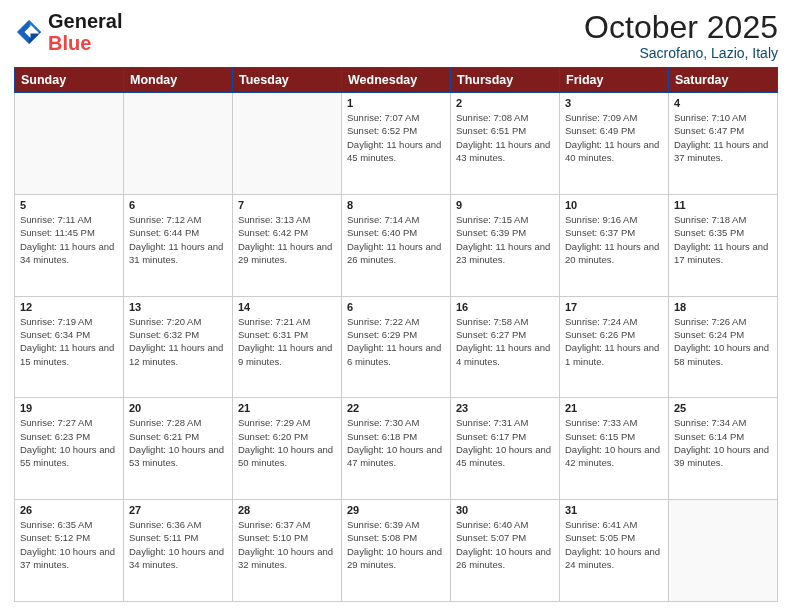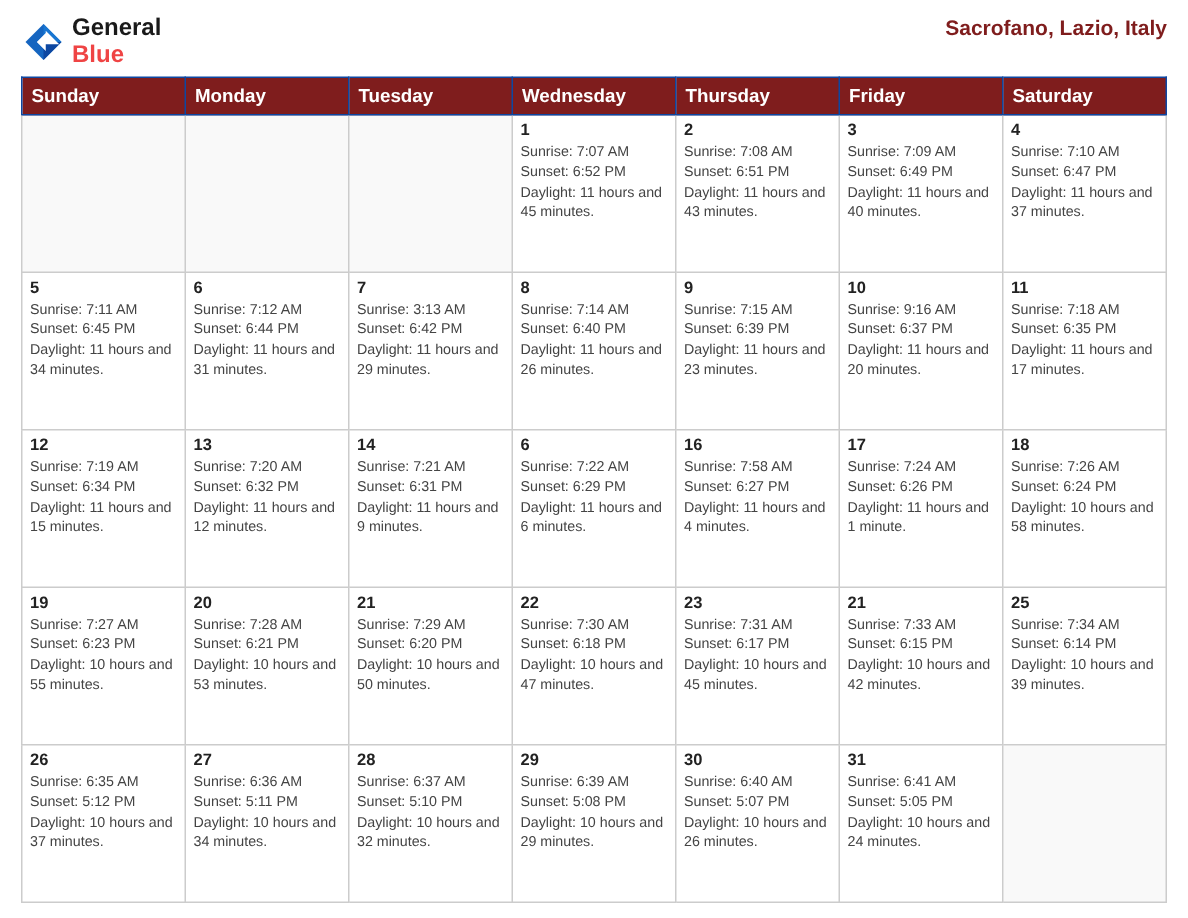--- a/index.html
+++ b/index.html
@@ -22,43 +22,42 @@
       justify-content: space-between;
       align-items: flex-start;
       margin-bottom: 6px;
     }
     .logo {
       display: flex;
       align-items: center;
       gap: 4px;
     }
     .logo-text {
-      font-size: 16px;
+      font-size: 20px;
       font-weight: bold;
       color: #1a1a1a;
       line-height: 1.1;
     }
     .logo-text .blue { color: #ef4444; }
     .logo-icon {
       width: 30px;
       height: 30px;
     }
     .title-block {
       text-align: right;
     }
     .main-title {
       font-size: 32px;
       font-weight: normal;
       color: #222;
       line-height: 1.1;
     }
     .subtitle {
       font-size: 14px;
-      color: #7f1d1d;
-      font-weight: bold;
+      color: #0c4a6e;
     }
     .calendar {
       flex: 1;
       border: 1px solid #ccc;
       border-collapse: collapse;
       width: 100%;
       table-layout: fixed;
     }
     .calendar th {
       background: #7f1d1d;
@@ -106,20 +105,21 @@
         <polygon points="20,20 36,20 20,36" fill="#0d47a1"></polygon>
 
         <polygon points="22,10 34,22 22,22 22,28 14,20 22,12" fill="white"></polygon>
       </svg>
       <div class="logo-text">
         <div>General</div>
         <div class="blue">Blue</div>
       </div>
     </div>
     <div class="title-block">
+      <div class="main-title">October 2025</div>
       <div class="subtitle">Sacrofano, Lazio, Italy</div>
     </div>
   </div>
 
   <table class="calendar">
     <thead>
       <tr>
         <th>Sunday</th>
         <th>Monday</th>
         <th>Tuesday</th>
@@ -156,21 +156,21 @@
             <span class="day-num">4</span>
             <div class="day-info">Sunrise: 7:10 AM
 Sunset: 6:47 PM
 Daylight: 11 hours and 37 minutes.</div>
           </td>
         </tr>
         <tr>
           <td>
             <span class="day-num">5</span>
             <div class="day-info">Sunrise: 7:11 AM
-Sunset: 6:45 PM
+Sunset: 11:45 PM
 Daylight: 11 hours and 34 minutes.</div>
           </td>
           <td>
             <span class="day-num">6</span>
             <div class="day-info">Sunrise: 7:12 AM
 Sunset: 6:44 PM
 Daylight: 11 hours and 31 minutes.</div>
           </td>
           <td>
             <span class="day-num">7</span>

